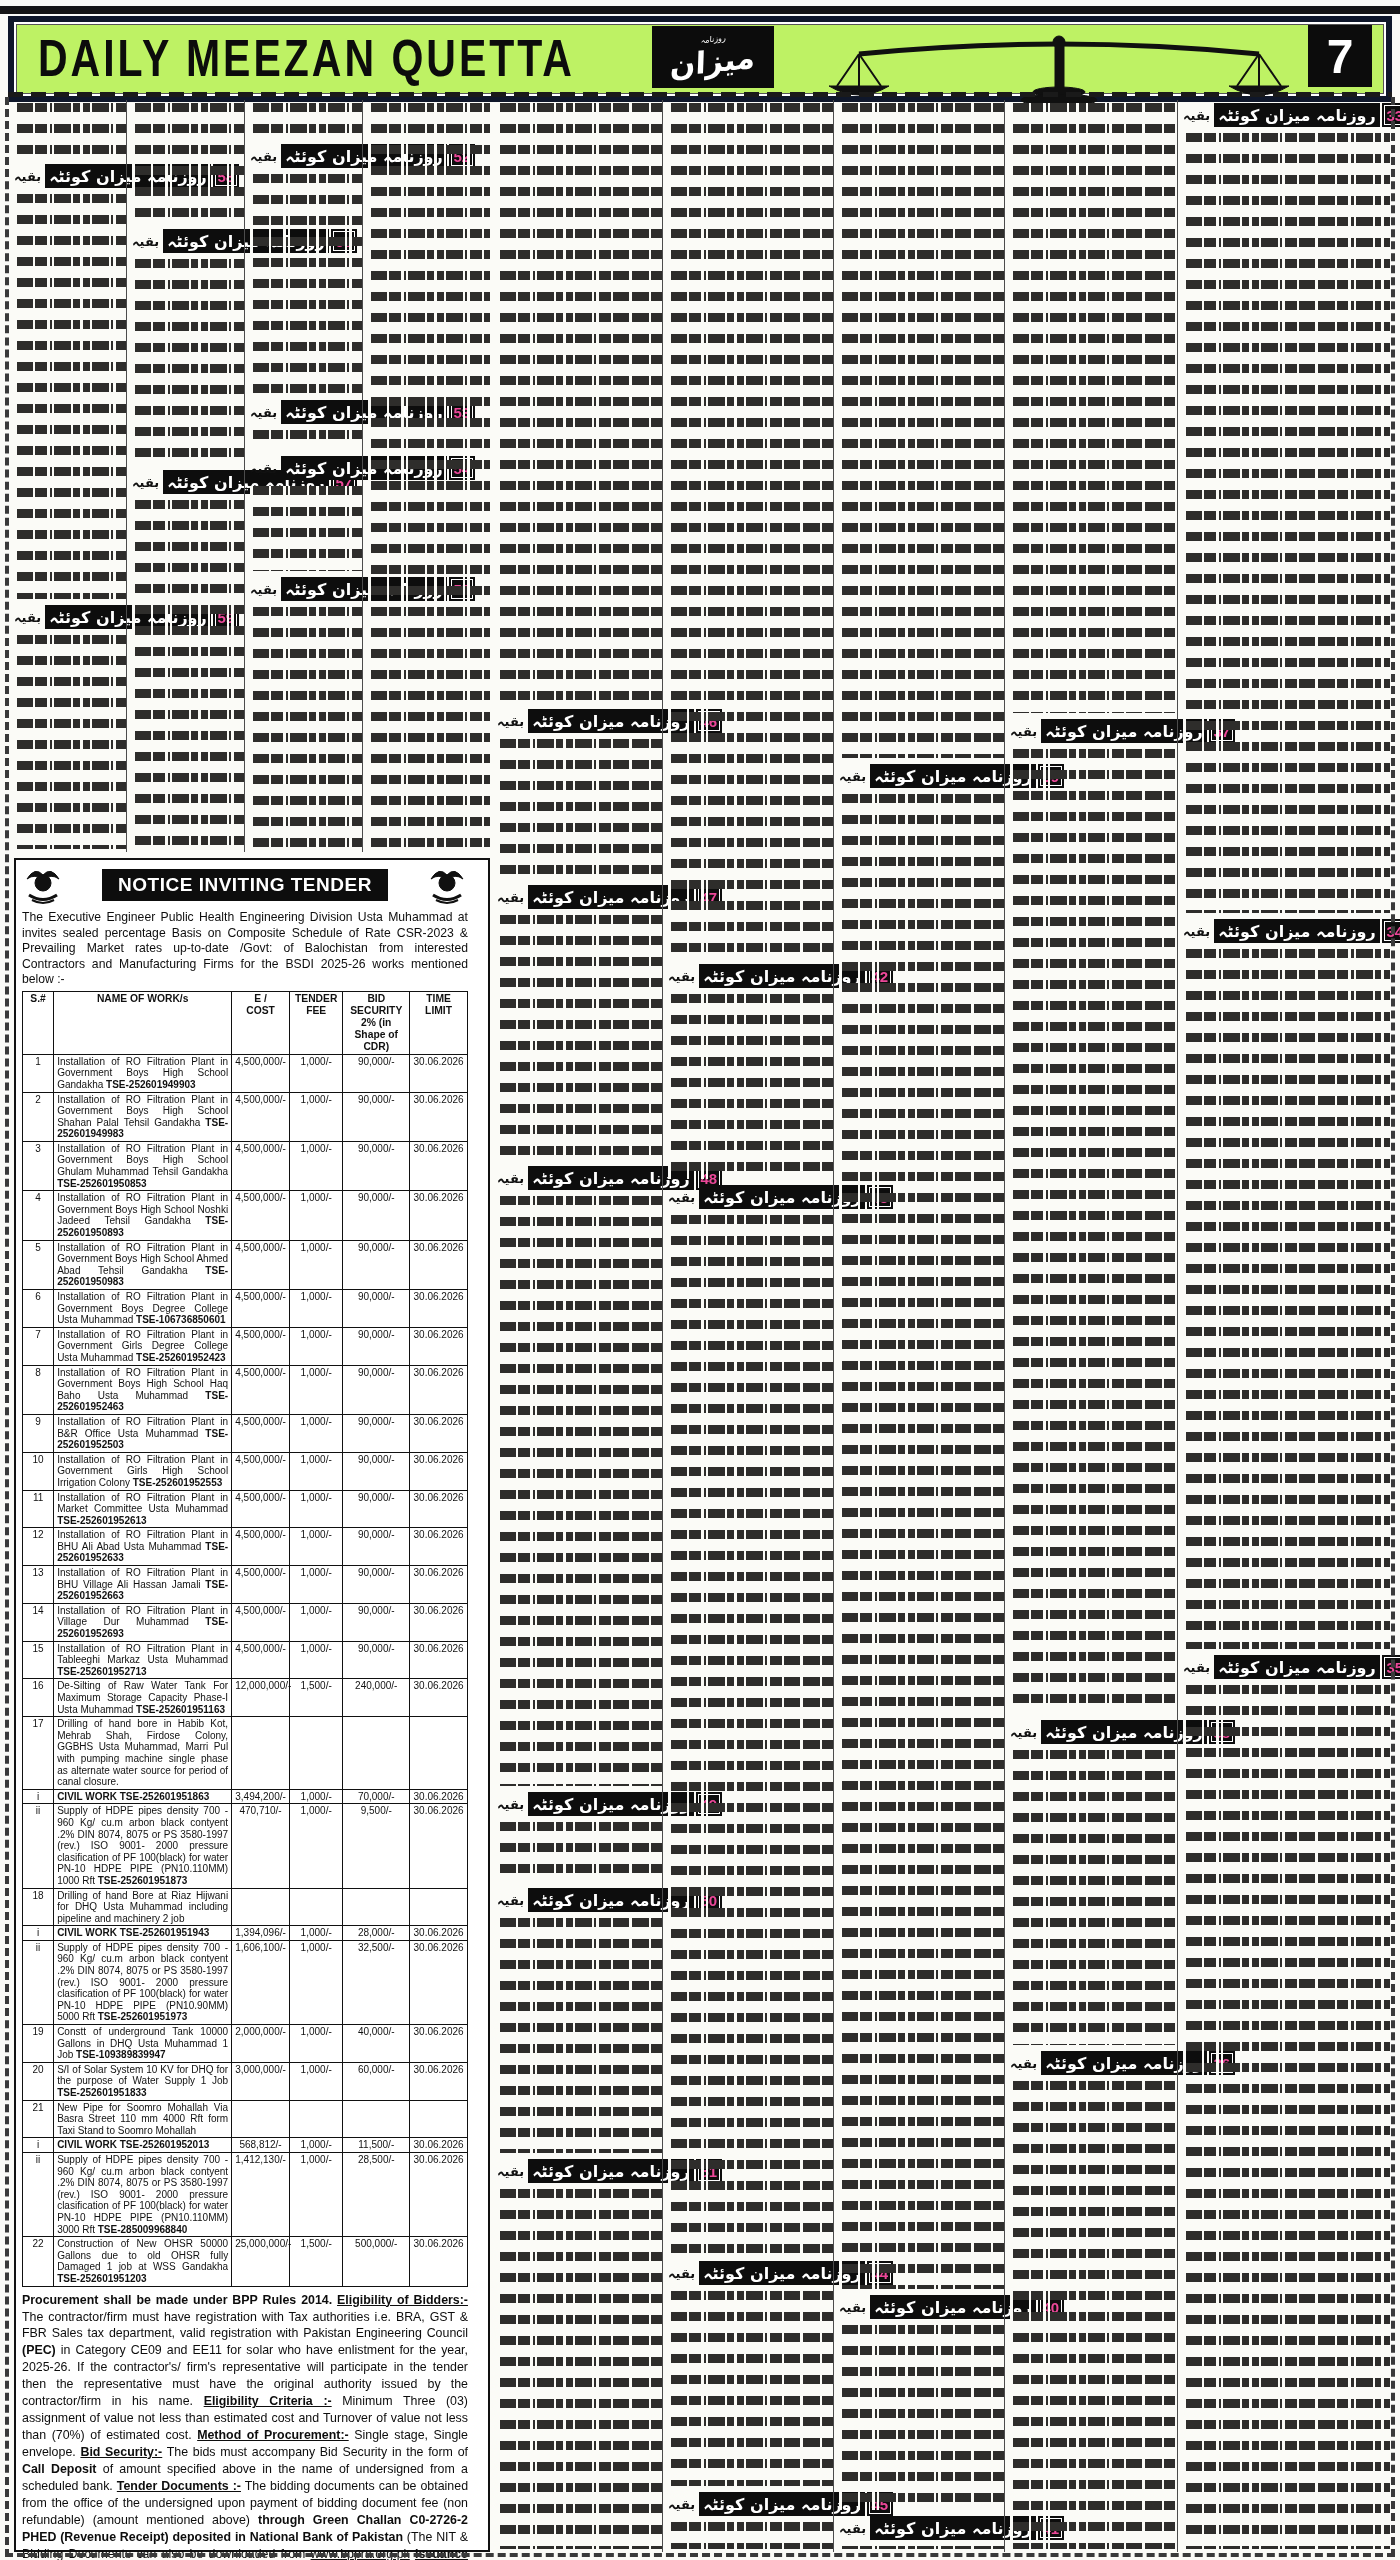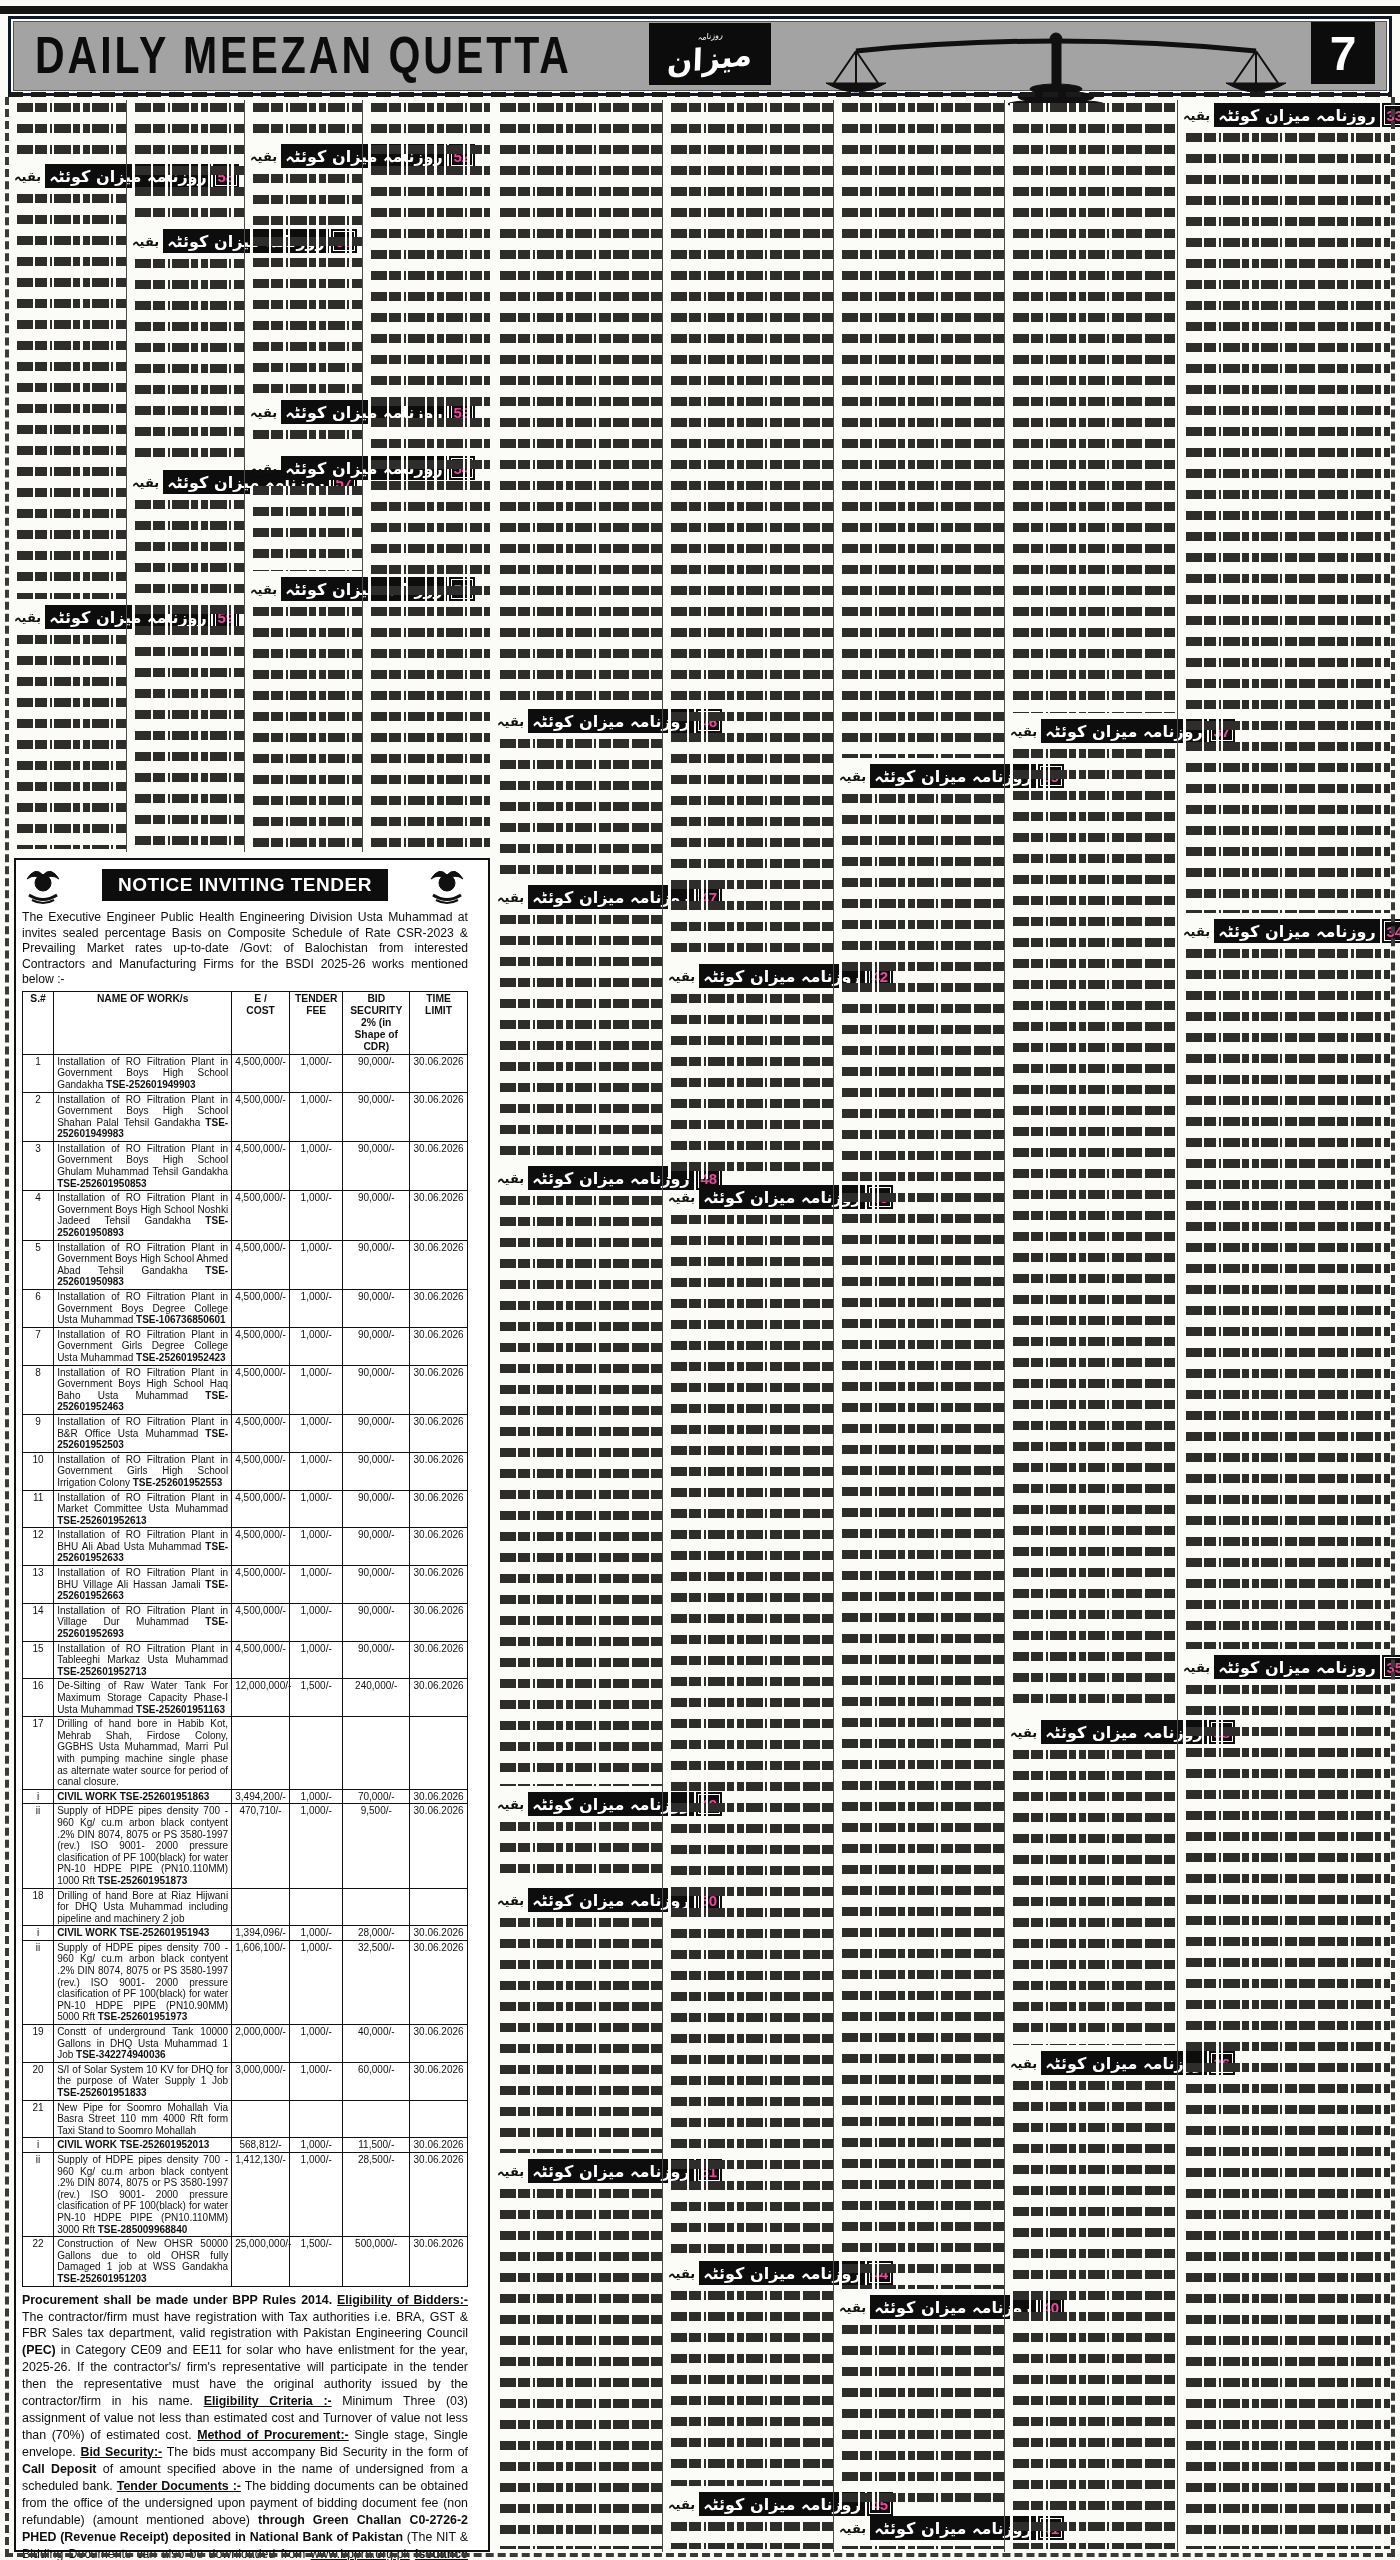--- a/index.html
+++ b/index.html
@@ -7,22 +7,22 @@
     width:1400px;height:2560px;position:relative;
     background:#efefe9;
     font-family:"Liberation Sans", sans-serif;
     color:#111;
   }
   .page{position:absolute;inset:0;background:#fbfbf7;overflow:hidden;}
 
   
   .topbar{position:absolute;left:0;right:0;top:6px;height:8px;background:#161616;}
   .header{
-    position:absolute;left:8px;right:8px;top:16px;height:74px;background:#a3a3a3;
-    border:3px solid #0f172a;box-shadow:inset 0 0 0 2px #fff, inset 0 0 0 3px #555;
+    position:absolute;left:8px;right:8px;top:16px;height:74px;background:#bef264;
+    border:6px solid #0f172a;box-shadow:inset 0 0 0 2px #fff, inset 0 0 0 3px #555;
     display:flex;align-items:center;
   }
   .mast-title{
     font-weight:bold;font-size:41px;letter-spacing:3px;
     transform:scaleY(1.25);transform-origin:left center;
     margin-left:24px;white-space:nowrap;color:#0c0c0c;
   }
   .logo-box{
     position:absolute;left:638px;top:4px;width:122px;height:62px;background:#0c0c0c;
     display:flex;align-items:center;justify-content:center;overflow:hidden;
@@ -556,21 +556,21 @@
           <tr>
             <td class="c-sn">ii</td>
             <td class="c-name">Supply of HDPE pipes density 700 - 960 Kg/ cu.m arbon black contyent .2% DIN 8074, 8075 or PS 3580-1997 (rev.) ISO 9001- 2000 pressure clasification of PF 100(black) for water PN-10 HDPE PIPE (PN10.90MM)  5000 Rft<b> TSE-252601951973</b></td>
             <td class="c-num">1,606,100/-</td>
             <td class="c-num">1,000/-</td>
             <td class="c-num">32,500/-</td>
             <td class="c-num">30.06.2026</td>
           </tr>
           <tr>
             <td class="c-sn">19</td>
-            <td class="c-name">Constt of underground Tank 10000 Gallons in DHQ Usta Muhammad 1 Job<b> TSE-342274940036</b></td>
+            <td class="c-name">Constt of underground Tank 10000 Gallons in DHQ Usta Muhammad 1 Job<b> TSE-109389839947</b></td>
             <td class="c-num">2,000,000/-</td>
             <td class="c-num">1,000/-</td>
             <td class="c-num">40,000/-</td>
             <td class="c-num">30.06.2026</td>
           </tr>
           <tr>
             <td class="c-sn">20</td>
             <td class="c-name">S/I of Solar System 10 KV for DHQ for the purpose of Water Supply 1 Job<b> TSE-252601951833</b></td>
             <td class="c-num">3,000,000/-</td>
             <td class="c-num">1,000/-</td>

